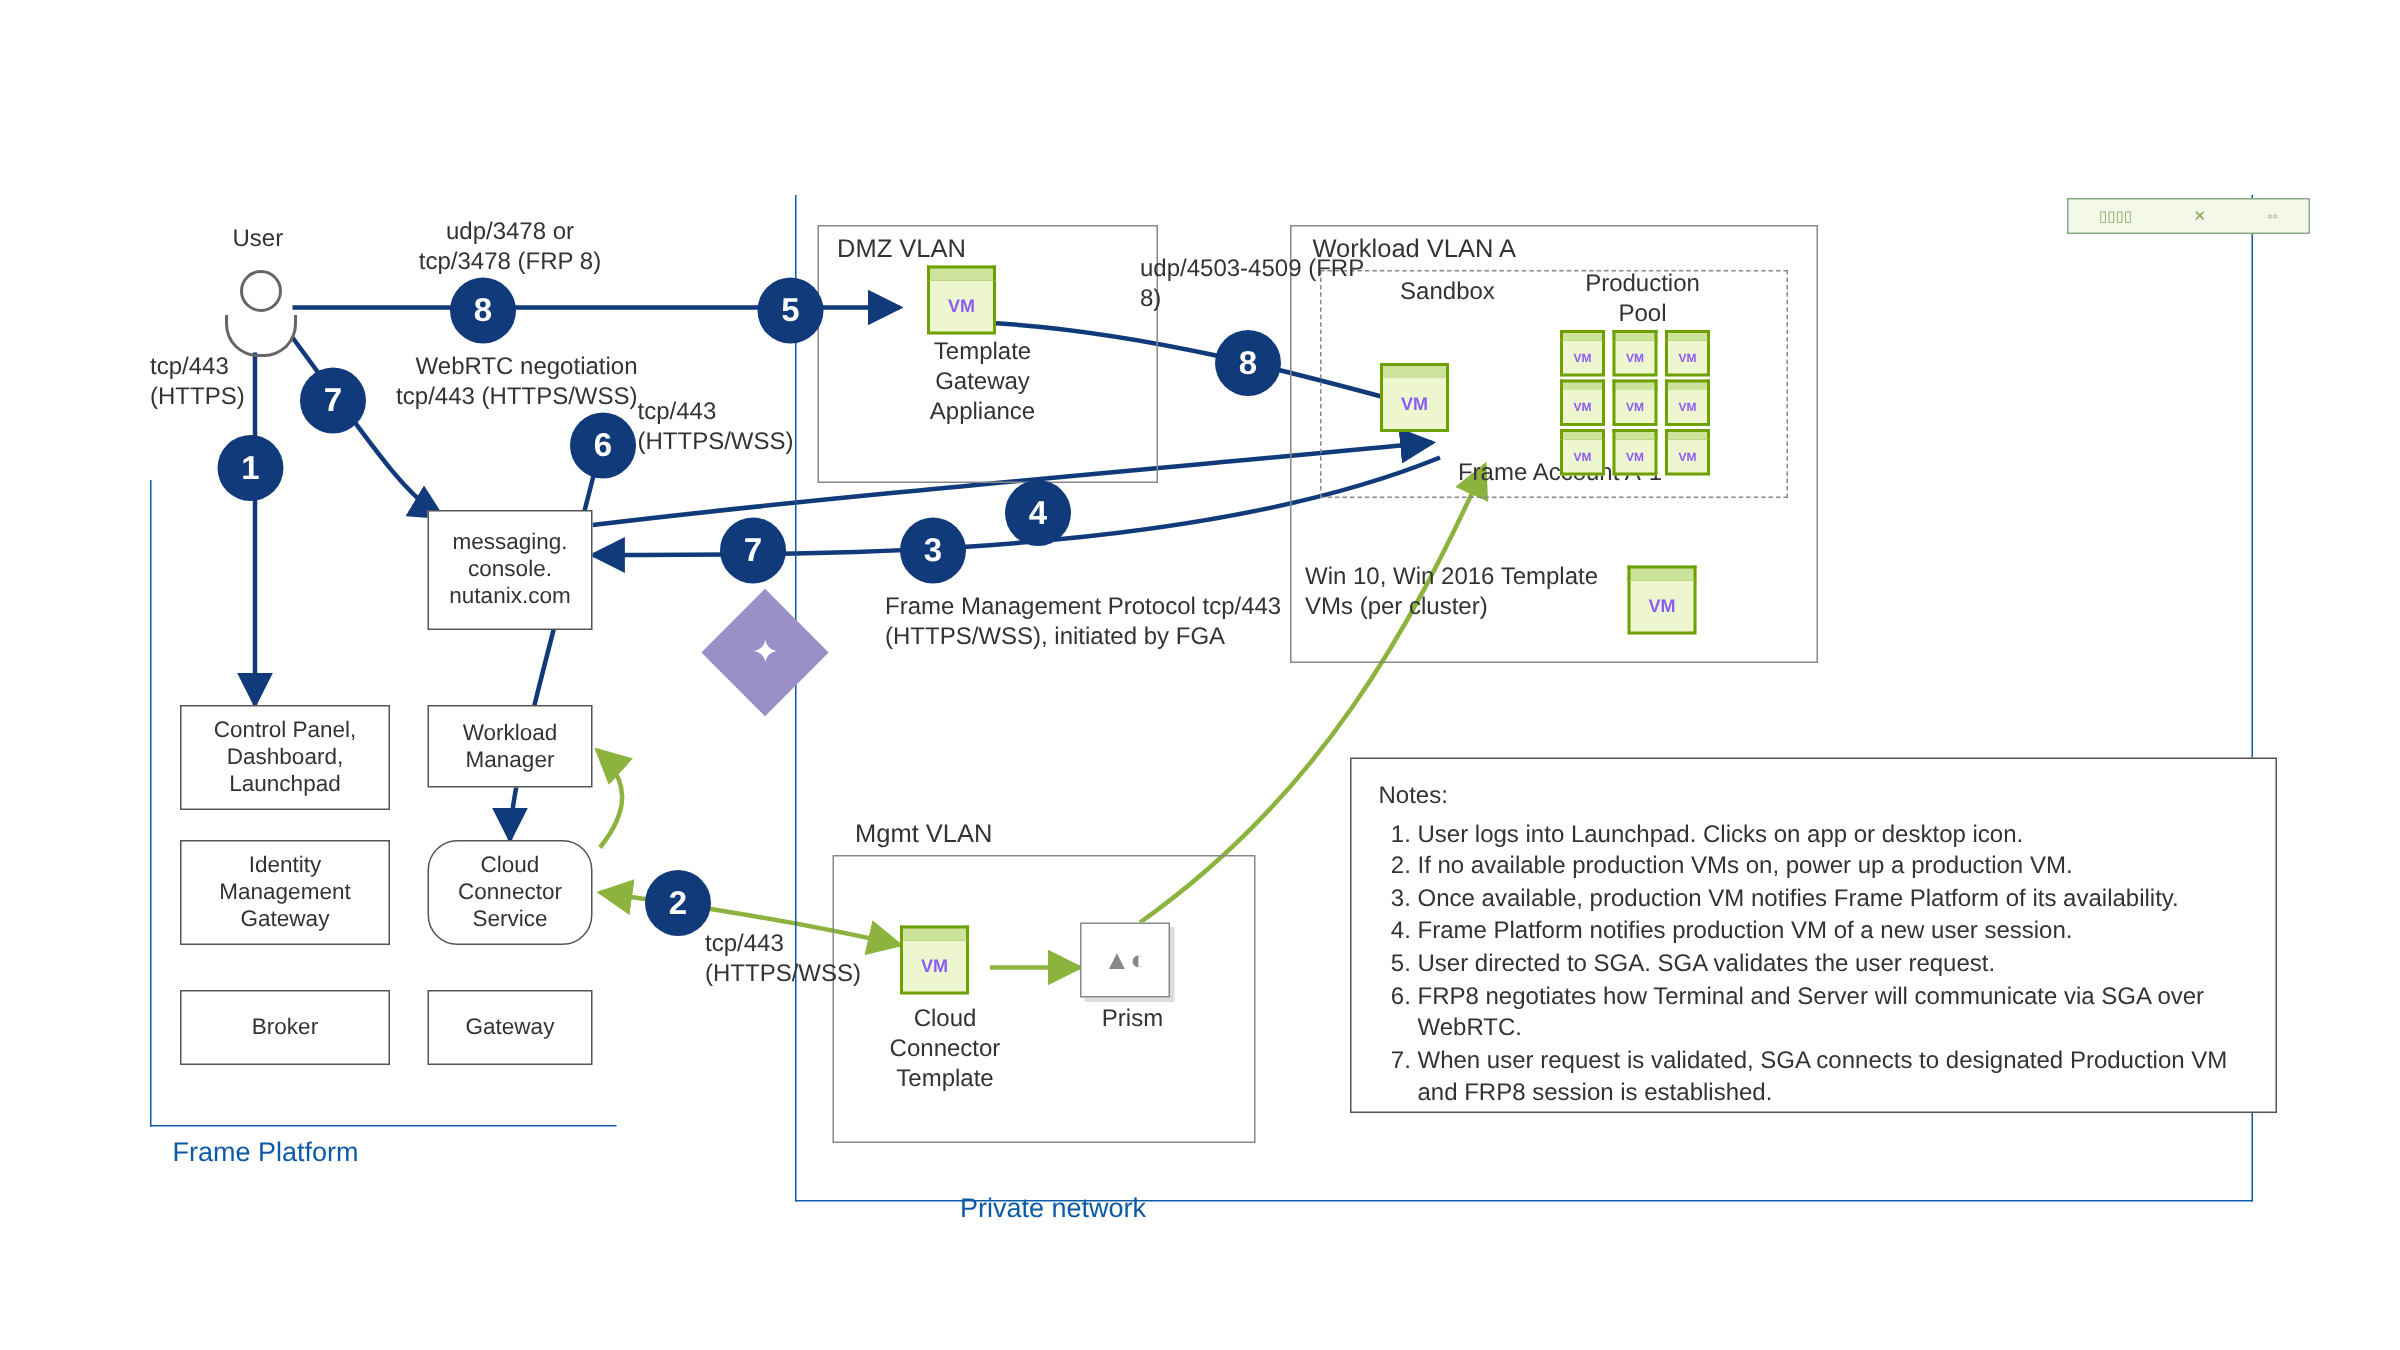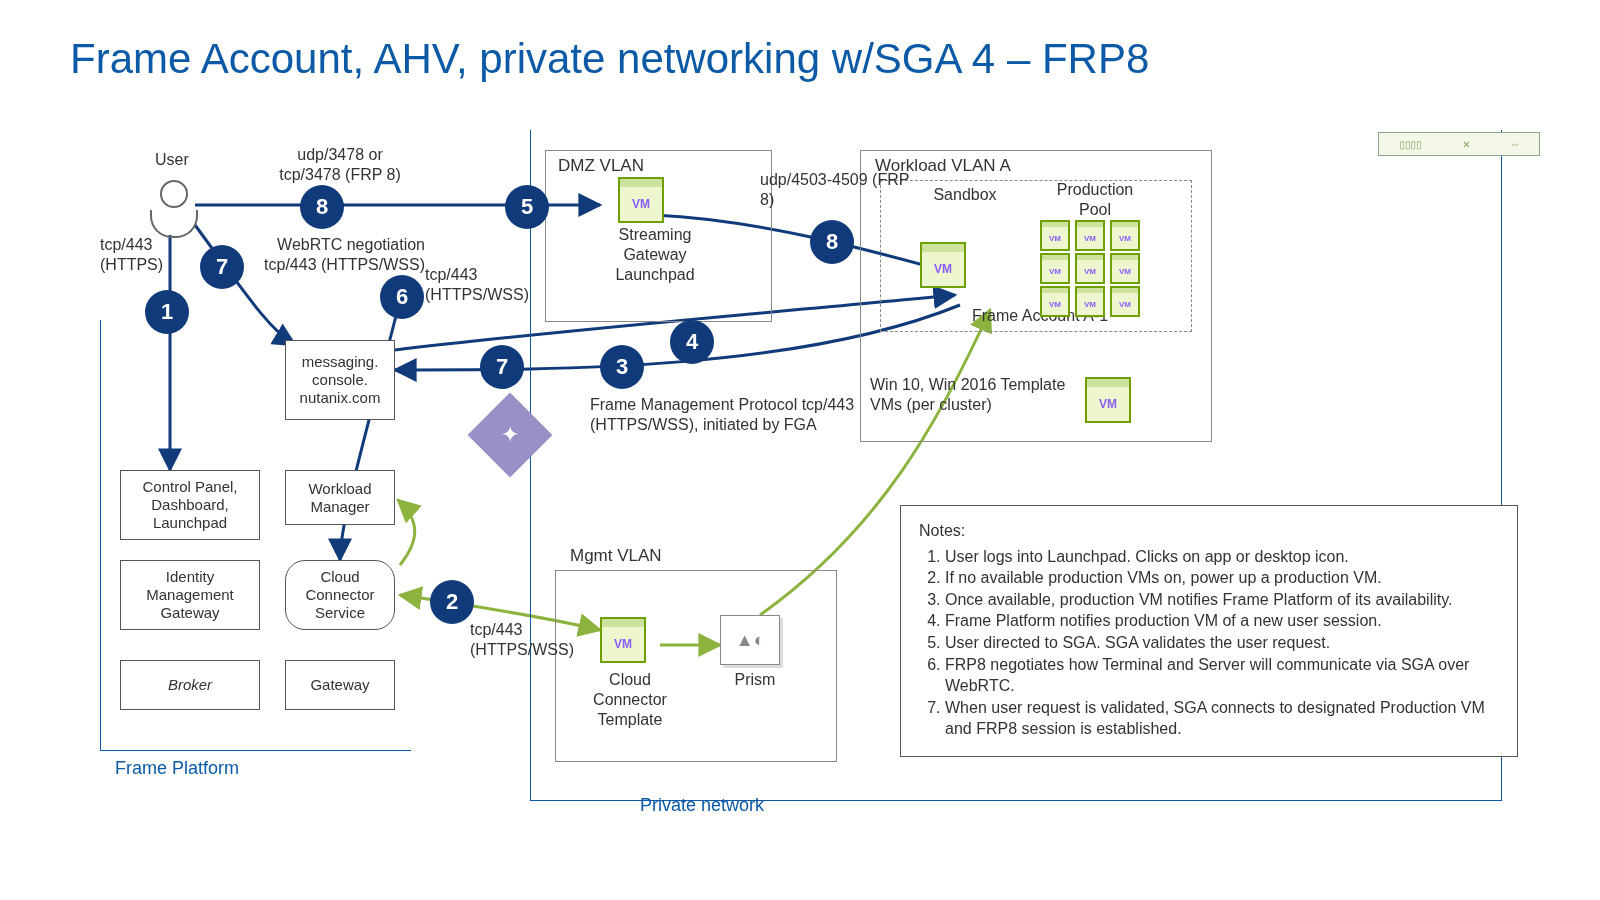--- a/index.html
+++ b/index.html
@@ -22,33 +22,32 @@
   .user{position:absolute;left:150px;top:180px;}
   .user .head{width:24px;height:24px;border:2px solid #666;border-radius:50%;margin:0 auto;}
   .user .body{width:44px;height:26px;border:2px solid #666;border-top:none;border-radius:0 0 22px 22px;margin-top:2px;}
   
   .router{position:absolute;left:480px;top:405px;width:60px;height:60px;background:#9a8fc7;transform:rotate(45deg);display:flex;align-items:center;justify-content:center;color:#fff;font-size:22px;}
   .router span{transform:rotate(-45deg);}
   
   .prism{position:absolute;width:58px;height:48px;border:1px solid #888;background:#fff;box-shadow:3px 3px 0 #ddd;}
   .prism::after{content:"▲◐";position:absolute;inset:0;display:flex;align-items:center;justify-content:center;font-size:18px;color:#888;}
   
-  .notes{position:absolute;left:900px;top:505px;width:580px;border:1px solid #555;padding:14px 18px 16px;font-size:16px;line-height:1.35;background:#fff;}
+  .notes{position:absolute;left:900px;top:505px;width:580px;border:1px solid #555;padding:14px 18px 1px;font-size:16px;line-height:1.35;background:#fff;}
   .notes ol{margin:4px 0 0 0;padding-left:26px;}
   
   .rack{position:absolute;right:60px;top:132px;width:160px;height:22px;border:1px solid #8a8;background:#f4f8e8;display:flex;align-items:center;justify-content:space-around;font-size:10px;color:#8aa060;}
   
   svg.arrows{position:absolute;left:0;top:0;width:1600px;height:900px;pointer-events:none;}
 </style>
 </head>
 <body>
 
 <div class="page">
 
-  <div class="title">Frame Account, AHV, private networking w/SGA 4 – FRP8</div>
 
   <svg class="arrows">
     <defs>
       <marker id="ab" viewBox="0 0 10 10" refX="9" refY="5" markerWidth="8" markerHeight="8" orient="auto-start-reverse">
         <path d="M0 0 L10 5 L0 10 z" fill="#103a7a"></path>
       </marker>
       <marker id="ag" viewBox="0 0 10 10" refX="9" refY="5" markerWidth="8" markerHeight="8" orient="auto-start-reverse">
         <path d="M0 0 L10 5 L0 10 z" fill="#8bb33d"></path>
       </marker>
     </defs>
@@ -96,34 +95,34 @@
   <div class="plain-label" style="left:960px;top:306px;width:160px;">Frame Account A-1</div>
 
   <div class="plain-label" style="left:155px;top:150px;">User</div>
   <div class="user">
       <div class="head"></div>
       <div class="body"></div>
     </div>
 
   <div class="box" style="left:120px;top:470px;width:140px;height:70px;">Control Panel, Dashboard, Launchpad</div>
   <div class="box" style="left:120px;top:560px;width:140px;height:70px;">Identity Management Gateway</div>
-  <div class="box" style="left:120px;top:660px;width:140px;height:50px;font-style:italic;">Broker</div>
+  <div class="box" style="left:120px;top:660px;width:140px;height:50px;">Broker</div>
   <div class="box" style="left:285px;top:340px;width:110px;height:80px;white-space:pre-line;">messaging.
 console.
 nutanix.com</div>
   <div class="box" style="left:285px;top:470px;width:110px;height:55px;">Workload Manager</div>
   <div class="box" style="left:285px;top:560px;width:110px;height:70px;border-radius:20px;">Cloud Connector Service</div>
   <div class="box" style="left:285px;top:660px;width:110px;height:50px;">Gateway</div>
 
   <div class="router">
       <span>✦</span>
     </div>
 
   <div class="vm" style="left:618px;top:185px;">VM</div>
-  <div class="plain-label" style="left:595px;top:225px;width:120px;">Streaming Gateway Launchpad</div>
+  <div class="plain-label" style="left:595px;top:225px;width:120px;">Template Gateway Appliance</div>
 
   <div class="vm" style="left:600px;top:625px;">VM</div>
   <div class="plain-label" style="left:580px;top:670px;width:100px;">Cloud Connector Template</div>
   <div class="prism" style="left:720px;top:615px;"></div>
   <div class="plain-label" style="left:725px;top:670px;width:60px;">Prism</div>
 
   <div class="vm" style="left:920px;top:250px;">VM</div>
 
   <div class="vm sm" style="left:1040px;top:225px;">VM</div>
   <div class="vm sm" style="left:1075px;top:225px;">VM</div>

